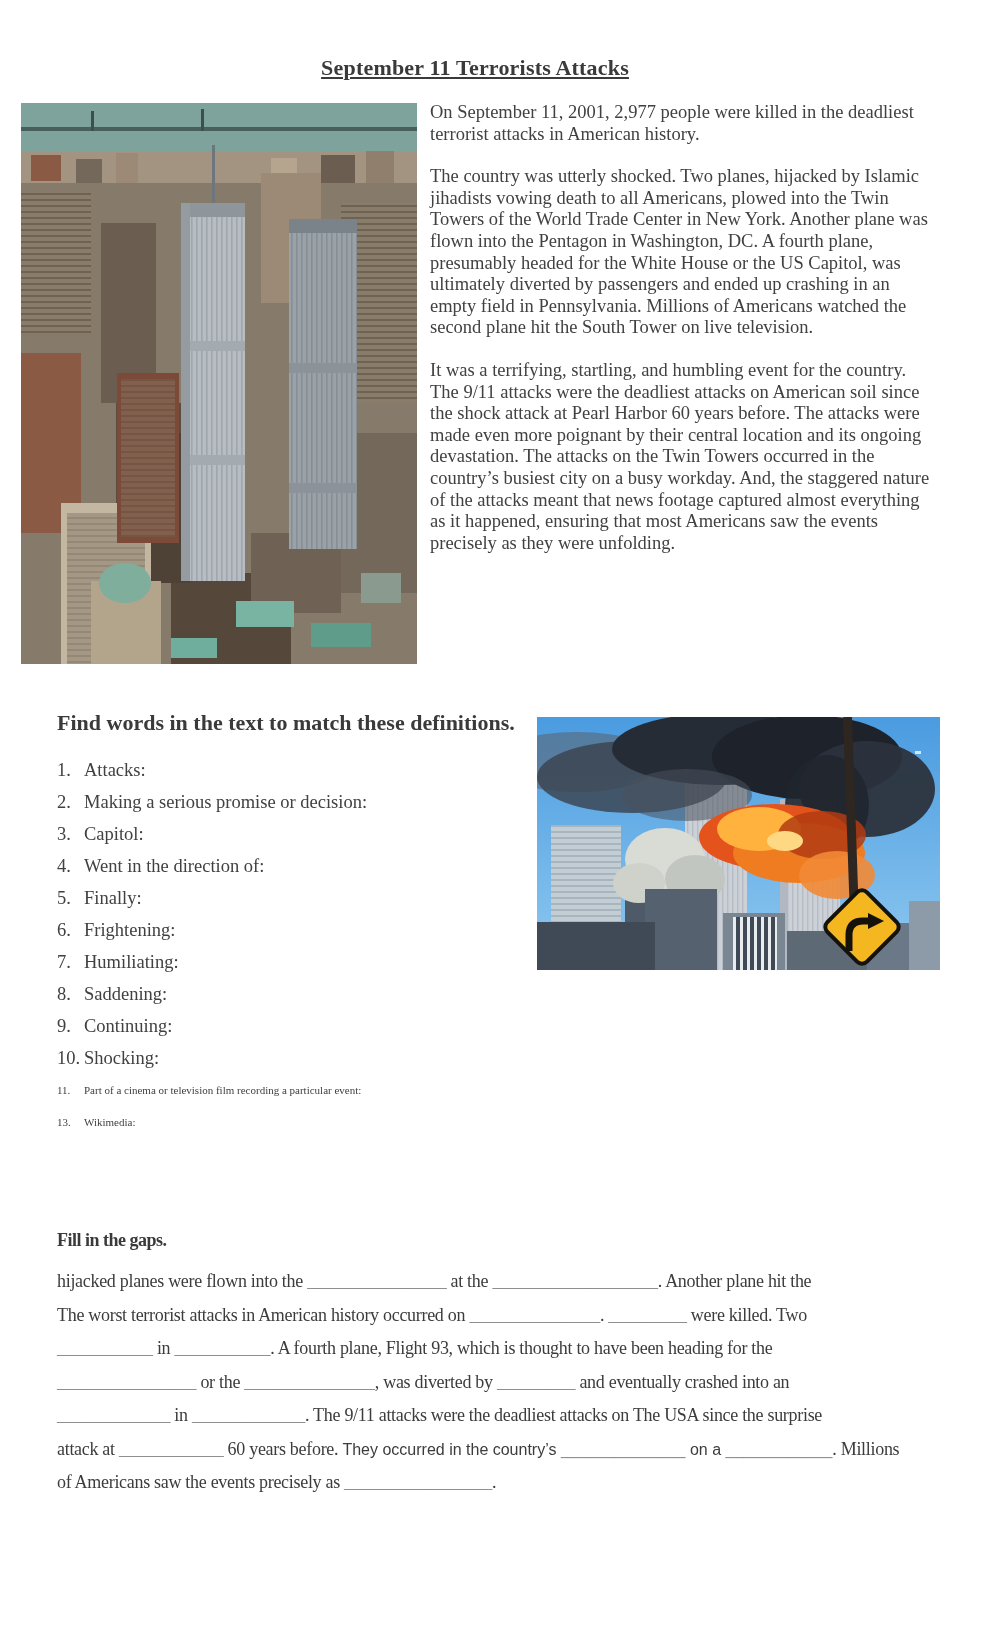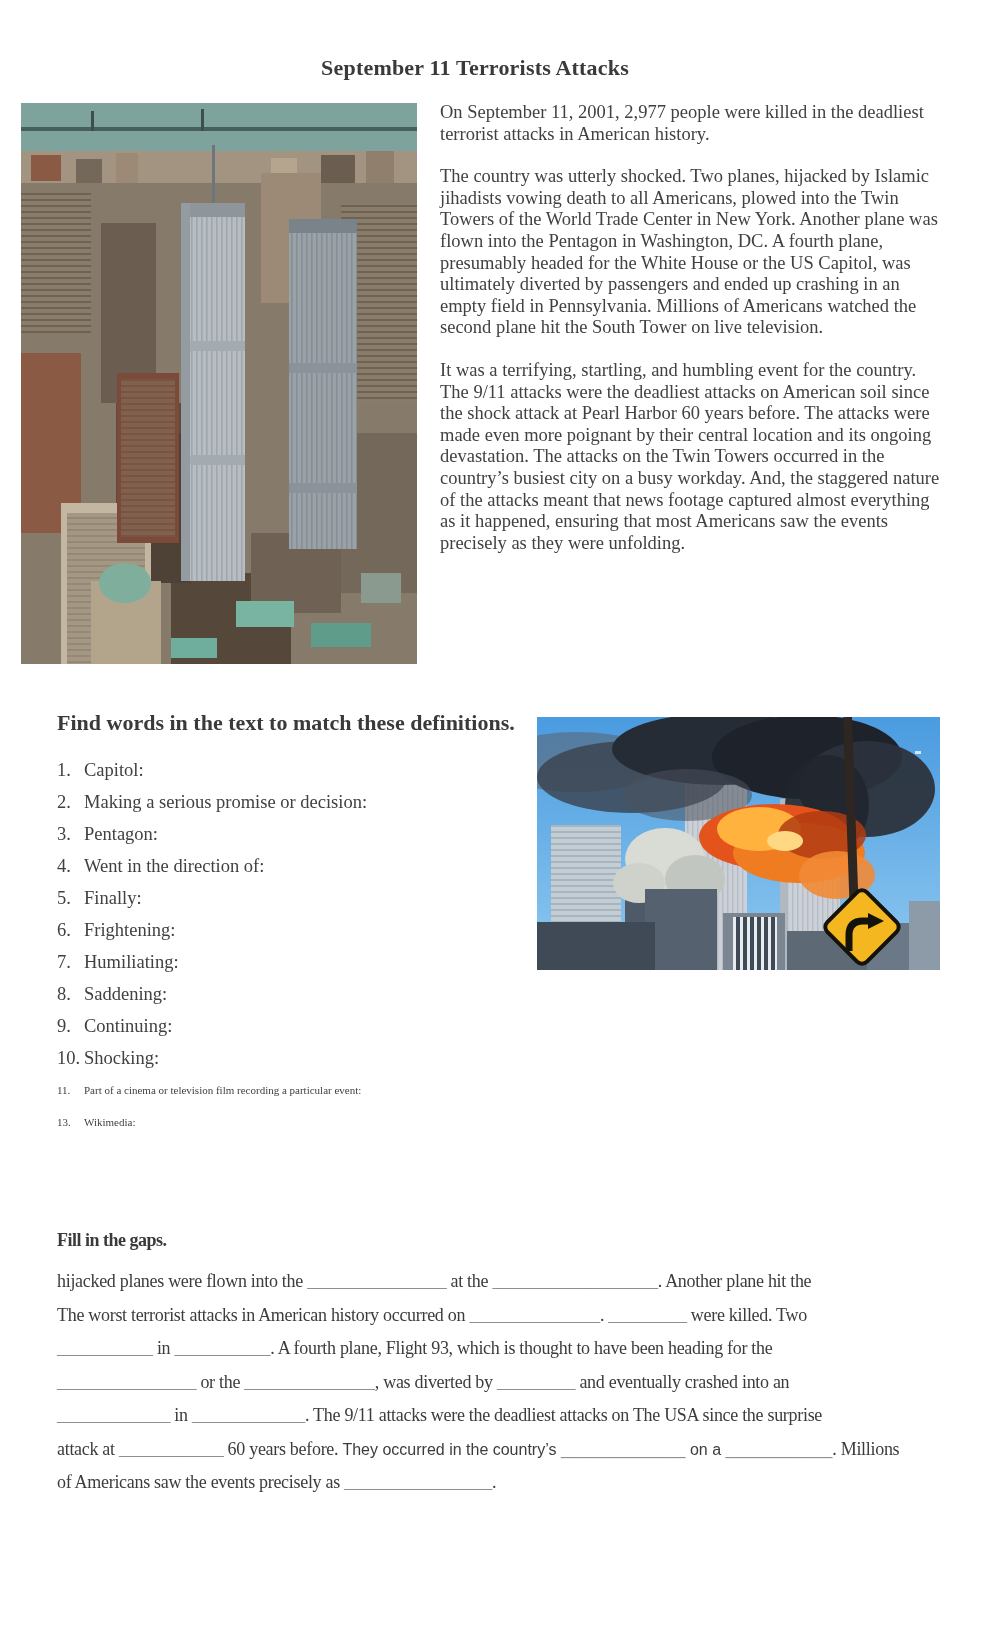--- a/index.html
+++ b/index.html
@@ -2,26 +2,26 @@
 <html><head>
 <meta charset="utf-8">
 <style>
   html,body{margin:0;padding:0;}
   body{
     width:1000px;height:1643px;position:relative;background:#ffffff;
     font-family:"Liberation Serif", serif;color:#414141;overflow:hidden;
   }
   .page-title{
     position:absolute;top:55px;left:0;width:950px;text-align:center;
-    font-size:22px;font-weight:bold;color:#3a3a3a;letter-spacing:.2px;
+    font-size:22px;font-weight:bold;color:#3a3a3a;letter-spacing:.2px;text-decoration:underline;
   }
   .photo-left{position:absolute;left:21px;top:103px;width:396px;height:561px;}
   .photo-right{position:absolute;left:537px;top:717px;width:403px;height:253px;}
   .photo-left svg,.photo-right svg{display:block;width:100%;height:100%;}
-  .col-right{position:absolute;left:440px;top:102px;width:505px;}
+  .col-right{position:absolute;left:430px;top:102px;width:505px;}
   .col-right p{margin:0 0 21px 0;font-size:18.5px;line-height:21.6px;}
   .caption{max-width:400px;}
   .caption .credit{font-style:italic;}
   .defs{position:absolute;left:57px;top:710px;width:470px;}
   .defs-heading{font-size:22px;font-weight:bold;color:#3a3a3a;margin:0 0 24px 0;}
   .def-item{display:flex;margin:0 0 11px 0;font-size:18.5px;line-height:21px;}
   .def-item.small{font-size:11px;line-height:21px;}
   .def-num{flex:0 0 27px;}
   .def-text{flex:1;}
   .gaps{position:absolute;left:57px;top:1230px;width:910px;}
@@ -106,29 +106,29 @@
   <p>On September 11, 2001, 2,977 people were killed in the deadliest terrorist attacks in American history.</p>
   <p>The country was utterly shocked. Two planes, hijacked by Islamic jihadists vowing death to all Americans, plowed into the Twin Towers of the World Trade Center in New York. Another plane was flown into the Pentagon in Washington, DC. A fourth plane, presumably headed for the White House or the US Capitol, was ultimately diverted by passengers and ended up crashing in an empty field in Pennsylvania. Millions of Americans watched the second plane hit the South Tower on live television.</p>
   <p>It was a terrifying, startling, and humbling event for the country. The 9/11 attacks were the deadliest attacks on American soil since the shock attack at Pearl Harbor 60 years before. The attacks were made even more poignant by their central location and its ongoing devastation. The attacks on the Twin Towers occurred in the country’s busiest city on a busy workday. And, the staggered nature of the attacks meant that news footage captured almost everything as it happened, ensuring that most Americans saw the events precisely as they were unfolding.</p>
 </div>
 
 <div class="defs">
   <div class="defs-heading">Find words in the text to match these definitions.</div>
   <div>
       <div class="def-item">
         <span class="def-num">1.</span>
-        <span class="def-text">Capitol:</span>
+        <span class="def-text">Attacks:</span>
       </div>
       <div class="def-item">
         <span class="def-num">2.</span>
         <span class="def-text">Making a serious promise or decision:</span>
       </div>
       <div class="def-item">
         <span class="def-num">3.</span>
-        <span class="def-text">Pentagon:</span>
+        <span class="def-text">Capitol:</span>
       </div>
       <div class="def-item">
         <span class="def-num">4.</span>
         <span class="def-text">Went in the direction of:</span>
       </div>
       <div class="def-item">
         <span class="def-num">5.</span>
         <span class="def-text">Finally:</span>
       </div>
       <div class="def-item">

